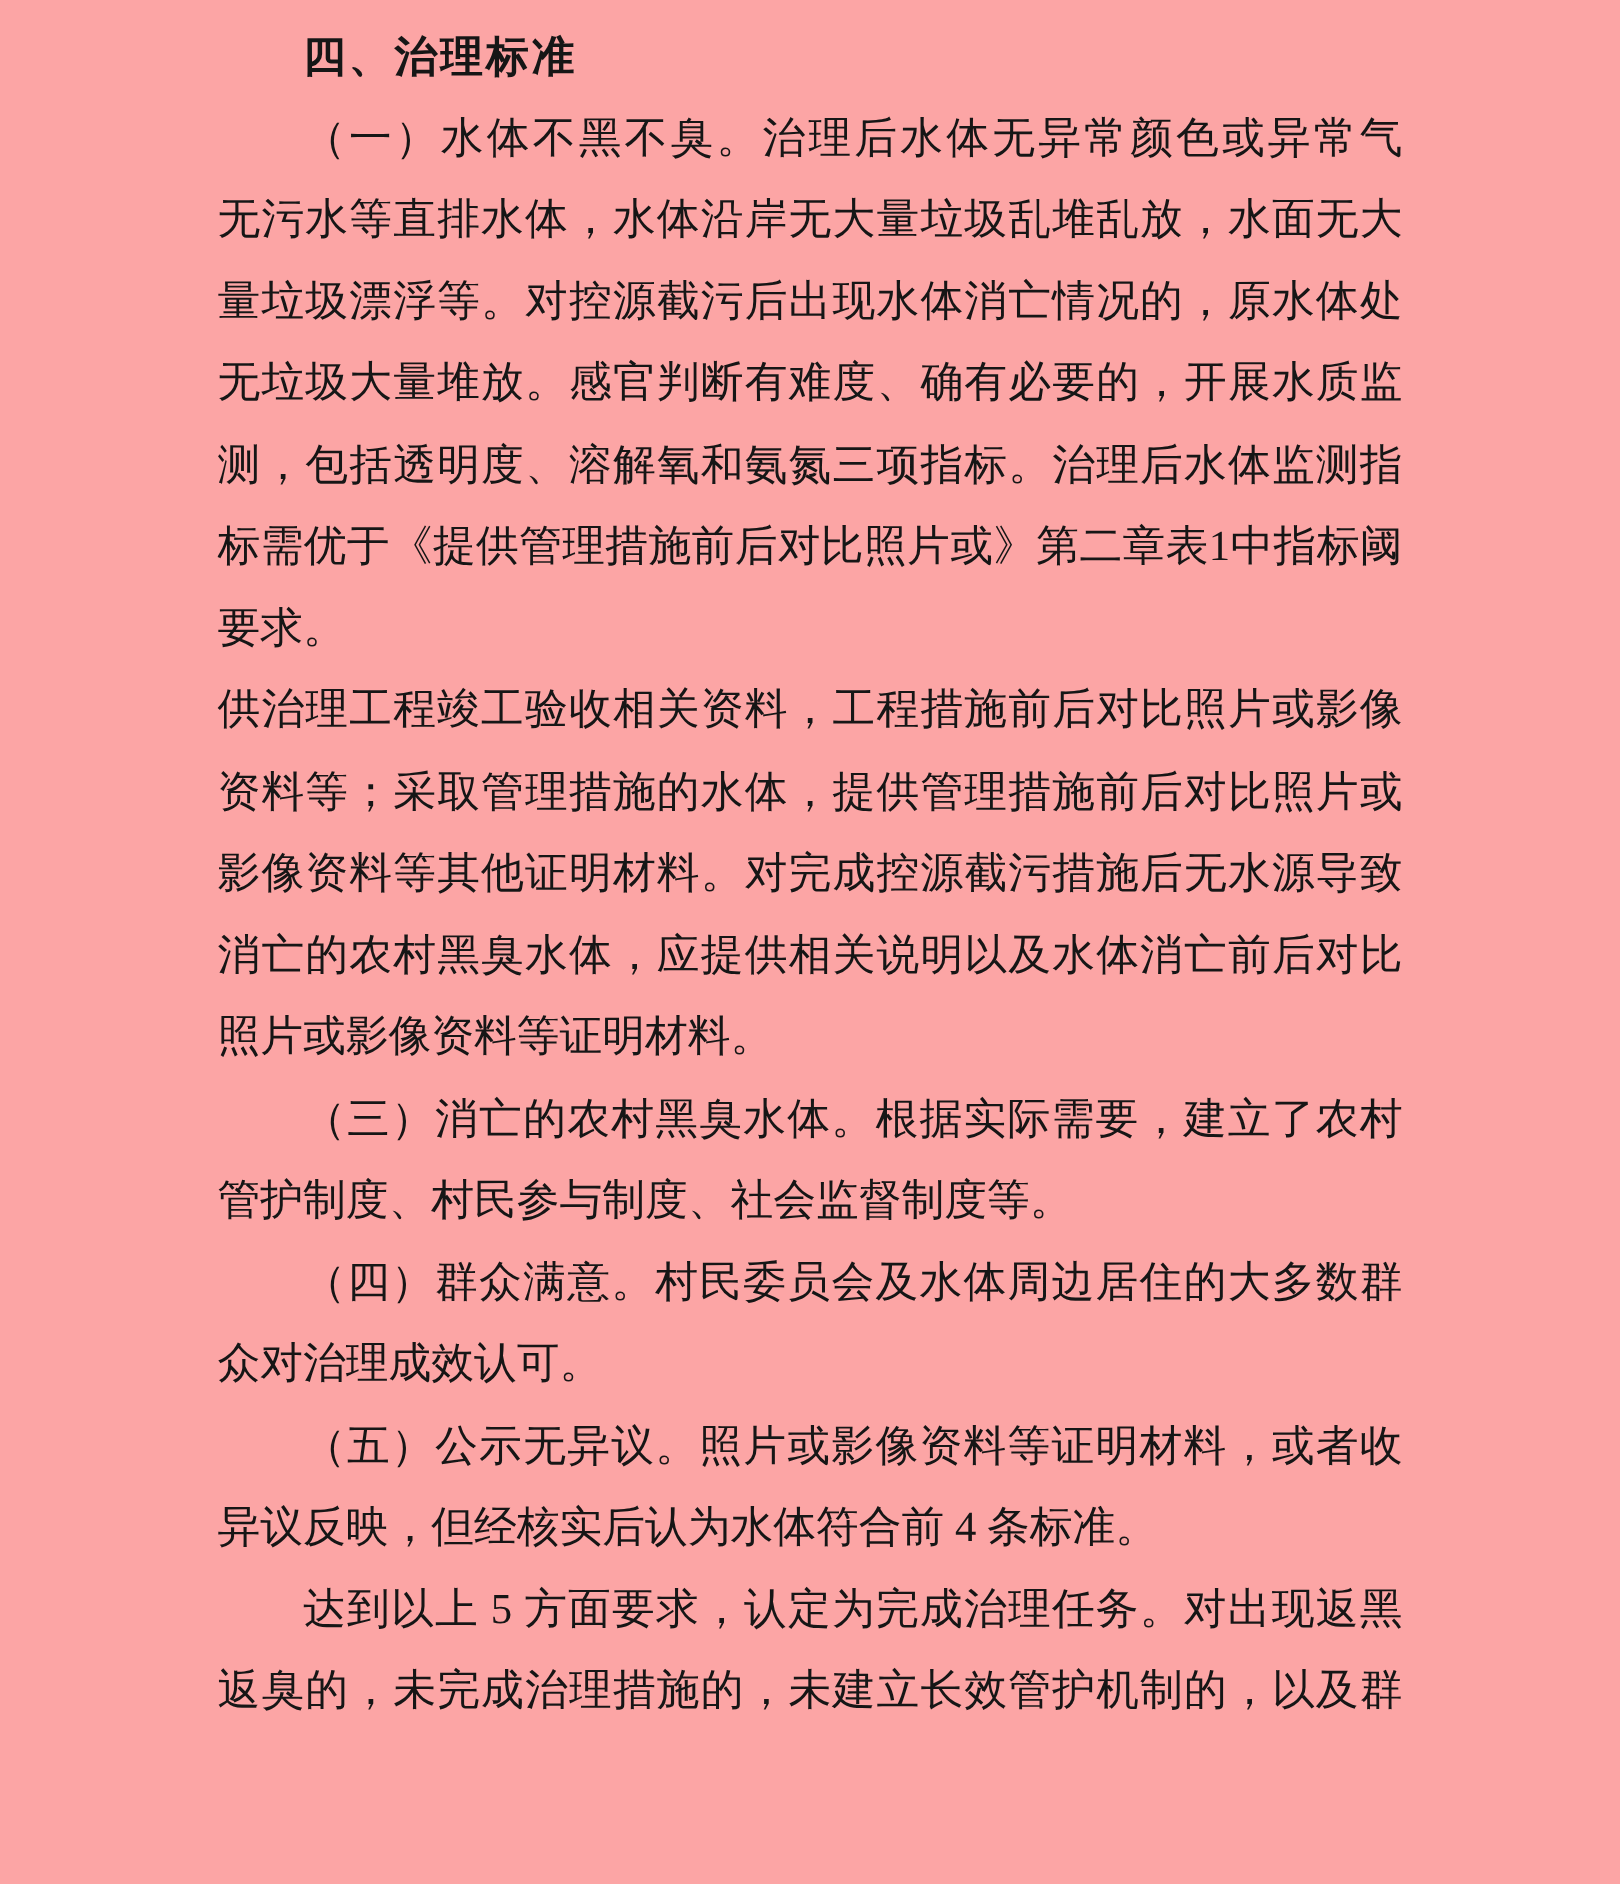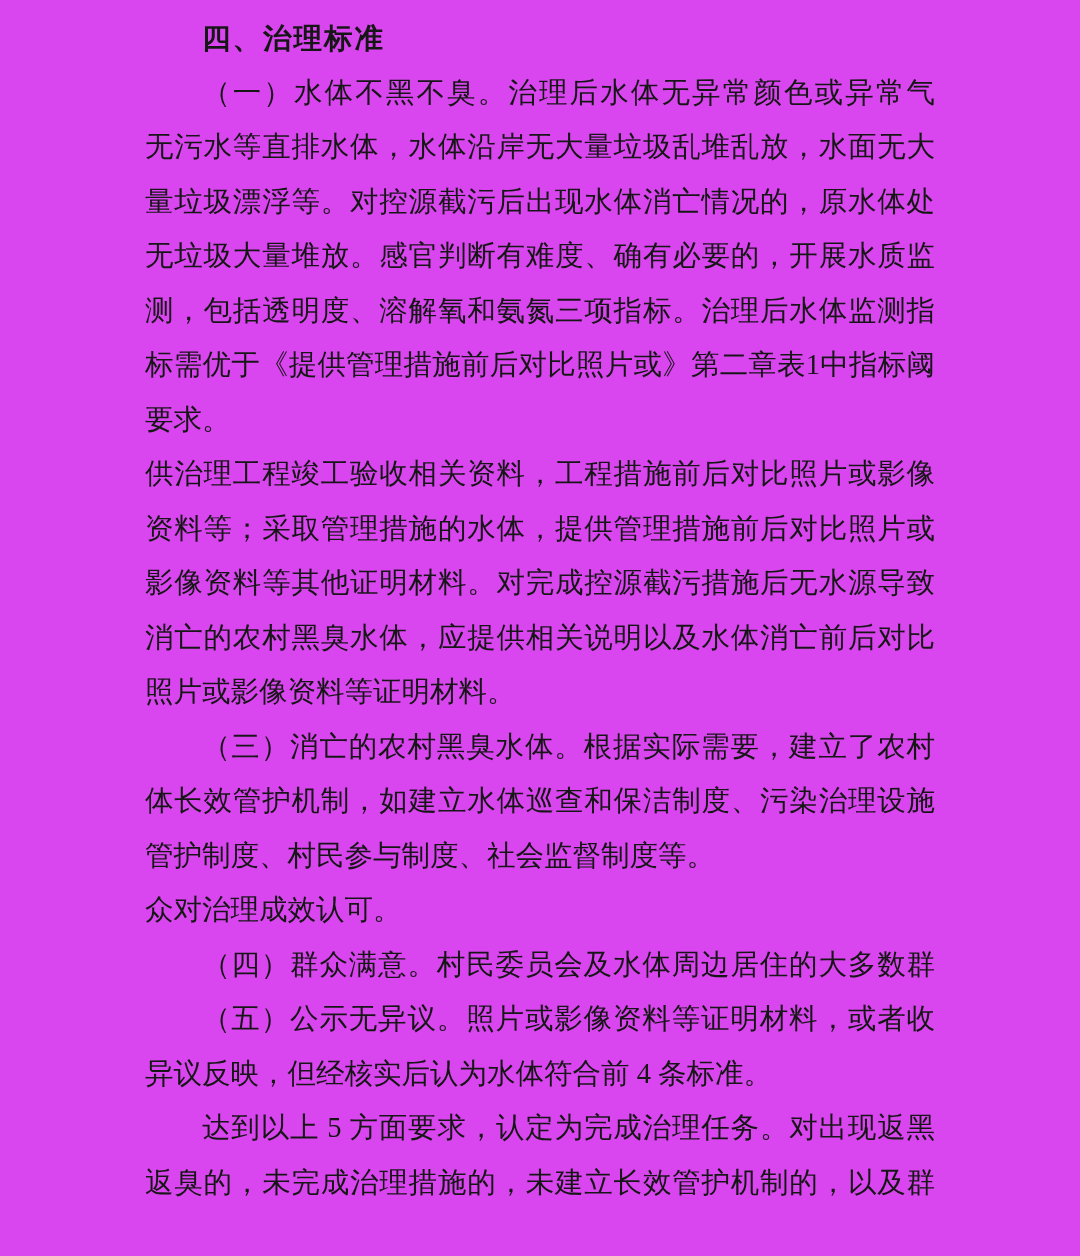--- a/index.html
+++ b/index.html
@@ -43,40 +43,39 @@
     font-family: "Liberation Sans", "DejaVu Sans", sans-serif;
     letter-spacing: 2px;
   }
   .bold-lead {
     font-weight: 400;
   }
 </style>
 </head>
 <body>
 
-<div class="page" style="background: #d946ef;">
+<div class="page" style="background: #fca5a5;">
   <div class="content" style="color: rgb(22, 22, 22);">
     <div class="line heading">四、治理标准</div>
     <div id="lines">
         <div class="line indent fill"><span class="bold-lead">（一）水体不黑不臭。</span><span>治理后水体无异常颜色或异常气味，</span></div>
         <div class="line fill"><span>无污水等直排水体，水体沿岸无大量垃圾乱堆乱放，水面无大</span></div>
         <div class="line fill"><span>量垃圾漂浮等。对控源截污后出现水体消亡情况的，原水体处</span></div>
         <div class="line fill"><span>无垃圾大量堆放。感官判断有难度、确有必要的，开展水质监</span></div>
         <div class="line fill"><span>测，包括透明度、溶解氧和氨氮三项指标。治理后水体监测指</span></div>
         <div class="line fill"><span>标需优于《提供管理措施前后对比照片或》第二章表1中指标阈值</span></div>
         <div class="line"><span>要求。</span></div>
         <div class="line fill"><span>供治理工程竣工验收相关资料，工程措施前后对比照片或影像</span></div>
         <div class="line fill"><span>资料等；采取管理措施的水体，提供管理措施前后对比照片或</span></div>
         <div class="line fill"><span>影像资料等其他证明材料。对完成控源截污措施后无水源导致</span></div>
         <div class="line fill"><span>消亡的农村黑臭水体，应提供相关说明以及水体消亡前后对比</span></div>
         <div class="line"><span>照片或影像资料等证明材料。</span></div>
         <div class="line indent fill"><span class="bold-lead">（三）消亡的农村黑臭水体。</span><span>根据实际需要，建立了农村水</span></div>
-        <div class="line fill"><span>体长效管护机制，如建立水体巡查和保洁制度、污染治理设施</span></div>
         <div class="line"><span>管护制度、村民参与制度、社会监督制度等。</span></div>
+        <div class="line indent fill"><span class="bold-lead">（四）群众满意。</span><span>村民委员会及水体周边居住的大多数群</span></div>
         <div class="line"><span>众对治理成效认可。</span></div>
-        <div class="line indent fill"><span class="bold-lead">（四）群众满意。</span><span>村民委员会及水体周边居住的大多数群</span></div>
         <div class="line indent fill"><span class="bold-lead">（五）公示无异议。</span><span>照片或影像资料等证明材料，或者收到</span></div>
         <div class="line"><span>异议反映，但经核实后认为水体符合前 4 条标准。</span></div>
         <div class="line indent fill"><span>达到以上 5 方面要求，认定为完成治理任务。对出现返黑</span></div>
         <div class="line fill"><span>返臭的，未完成治理措施的，未建立长效管护机制的，以及群</span></div>
       </div>
   </div>
 </div>
 
 </body></html>

